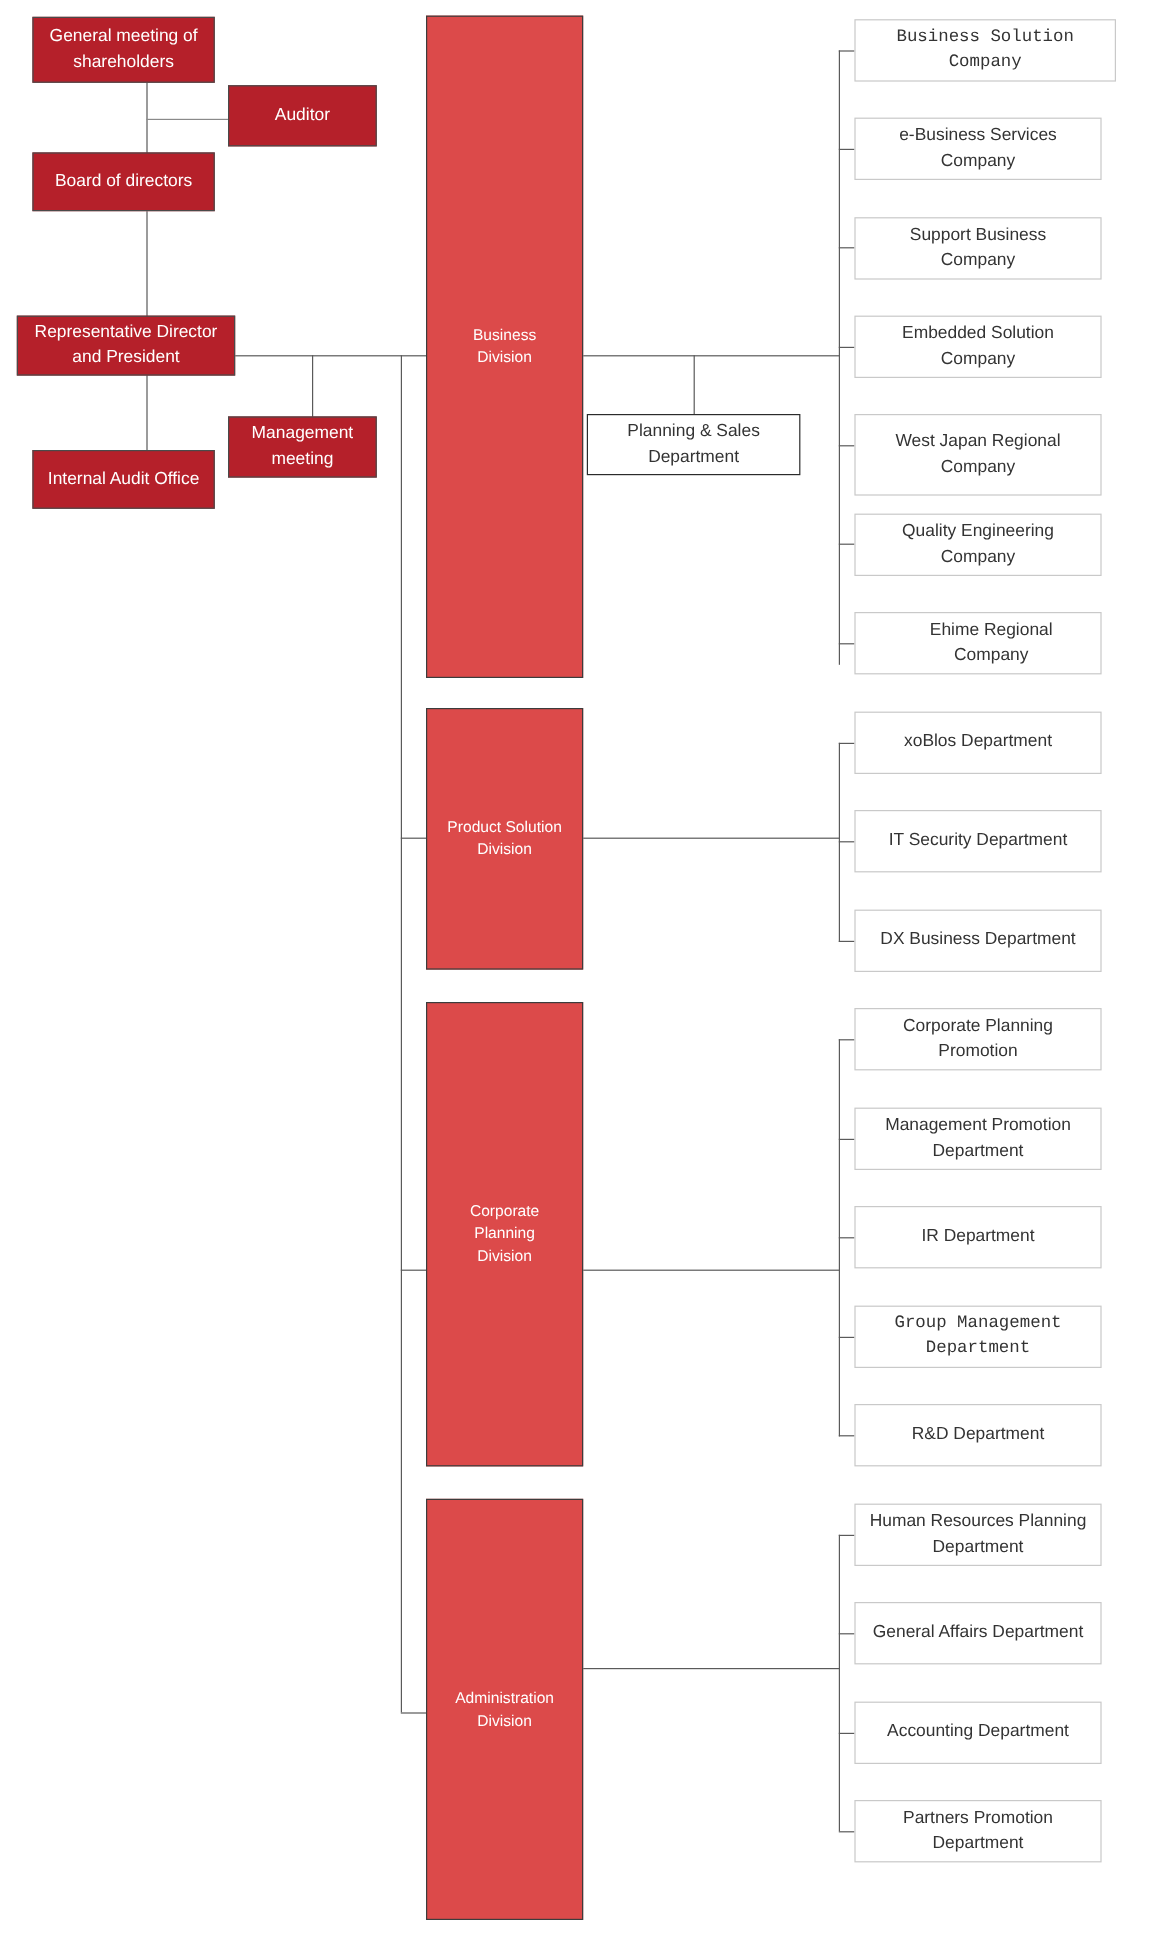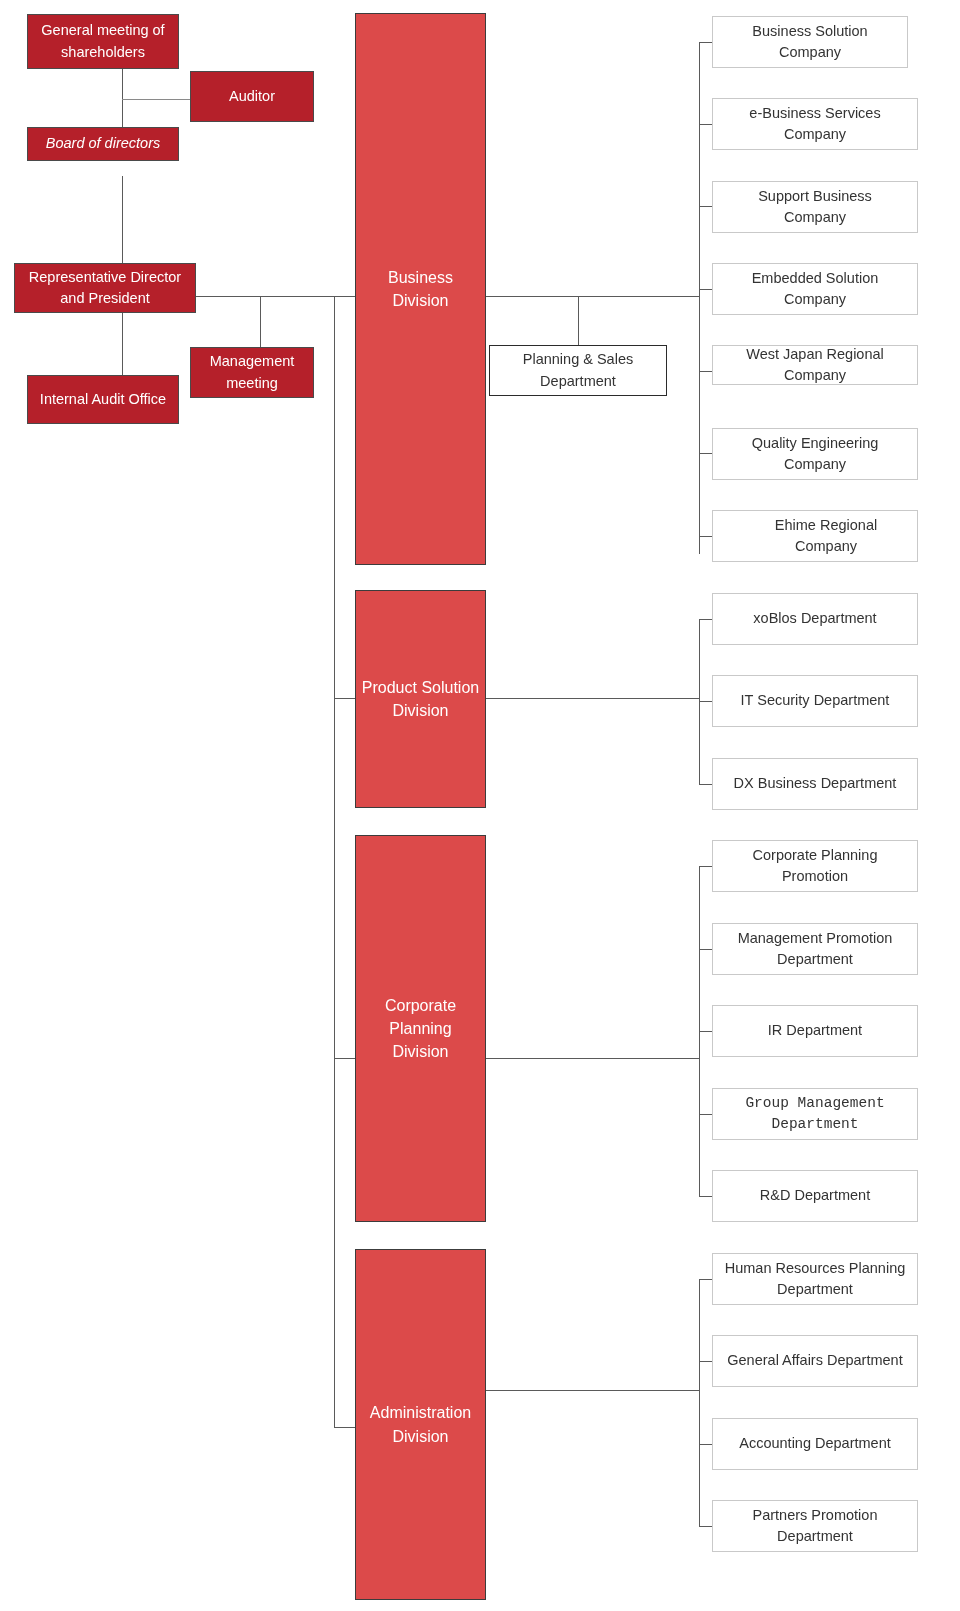--- a/index.html
+++ b/index.html
@@ -37,21 +37,21 @@
     background: #B5202A;
     border: 1px solid #4a4a4a;
     color: #ffffff;
     font-size: 14.5px;
   }
   
   .division {
     background: #DC4A4A;
     border: 1px solid #3c3c3c;
     color: #ffffff;
-    font-size: 16px;
+    font-size: 13px;
   }
   
   .unit {
     background: #ffffff;
     border: 1px solid #c9c9c9;
     color: #333333;
     font-size: 14.5px;
   }
   .unit.strong {
     border: 1px solid #2b2b2b;
@@ -121,21 +121,21 @@
 
   <div class="node gov" style="left:27px; top:14px; width:152px; height:55px;">
     <span class="label">General meeting of
 shareholders</span>
   </div>
 
   <div class="node gov" style="left:190px; top:71px; width:124px; height:51px;">
     <span class="label">Auditor</span>
   </div>
 
-  <div class="node gov" style="left:27px; top:127px; width:152px; height:34px;font-style:italic;">
+  <div class="node gov" style="left:27px; top:127px; width:152px; height:49px;">
     <span class="label">Board of directors</span>
   </div>
 
   <div class="node gov" style="left:14px; top:263px; width:182px; height:50px;">
     <span class="label">Representative Director
 and President</span>
   </div>
 
   <div class="node gov" style="left:190px; top:347px; width:124px; height:51px;">
     <span class="label">Management
@@ -165,37 +165,37 @@
   <div class="node division" style="left:355px; top:1249px; width:131px; height:351px;">
     <span class="label">Administration
 Division</span>
   </div>
 
   <div class="node unit strong" style="left:489px; top:345px; width:178px; height:51px;">
     <span class="label">Planning &amp; Sales
 Department</span>
   </div>
 
-  <div class="node unit" style="left:712px; top:16px; width:196px; height:52px;">
+  <div class="node unit" style="left:712px; top:16px; width:218px; height:52px;font-family:Liberation Mono, monospace;">
     <span class="label">Business Solution
 Company</span>
   </div>
   <div class="node unit" style="left:712px; top:98px; width:206px; height:52px;">
     <span class="label">e-Business Services
 Company</span>
   </div>
   <div class="node unit" style="left:712px; top:181px; width:206px; height:52px;">
     <span class="label">Support Business
 Company</span>
   </div>
   <div class="node unit" style="left:712px; top:263px; width:206px; height:52px;">
     <span class="label">Embedded Solution
 Company</span>
   </div>
-  <div class="node unit" style="left:712px; top:345px; width:206px; height:40px;">
+  <div class="node unit" style="left:712px; top:345px; width:206px; height:68px;">
     <span class="label">West Japan Regional
 Company</span>
   </div>
   <div class="node unit" style="left:712px; top:428px; width:206px; height:52px;">
     <span class="label">Quality Engineering
 Company</span>
   </div>
   <div class="node unit" style="left:712px; top:510px; width:206px; height:52px;padding-left:22px;">
     <span class="label">Ehime Regional
 Company</span>

